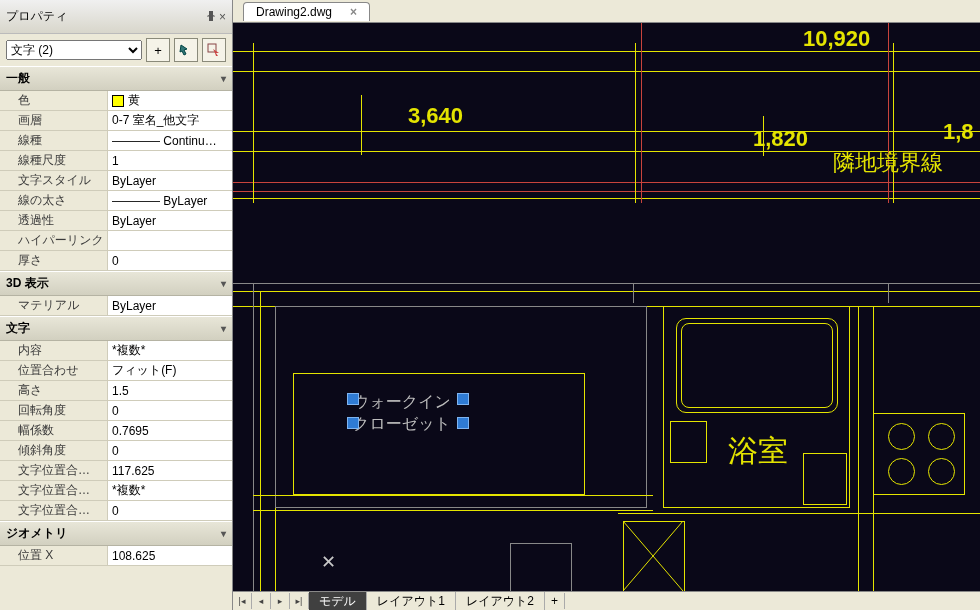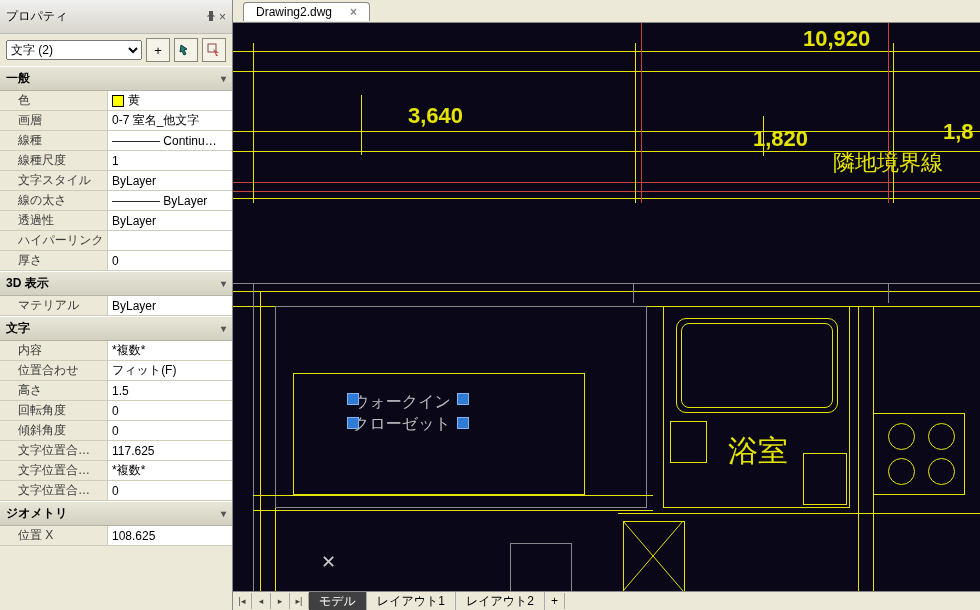--- a/index.html
+++ b/index.html
@@ -147,20 +147,24 @@
         </div>
       <div class="prop-row">
           <div class="prop-label">高さ</div>
           <div class="prop-value">1.5</div>
         </div>
       <div class="prop-row">
           <div class="prop-label">回転角度</div>
           <div class="prop-value">0</div>
         </div>
       <div class="prop-row">
+          <div class="prop-label">幅係数</div>
+          <div class="prop-value">0.7695</div>
+        </div>
+      <div class="prop-row">
           <div class="prop-label">傾斜角度</div>
           <div class="prop-value">0</div>
         </div>
       <div class="prop-row">
           <div class="prop-label">文字位置合…</div>
           <div class="prop-value">117.625</div>
         </div>
       <div class="prop-row">
           <div class="prop-label">文字位置合…</div>
           <div class="prop-value">*複数*</div>

